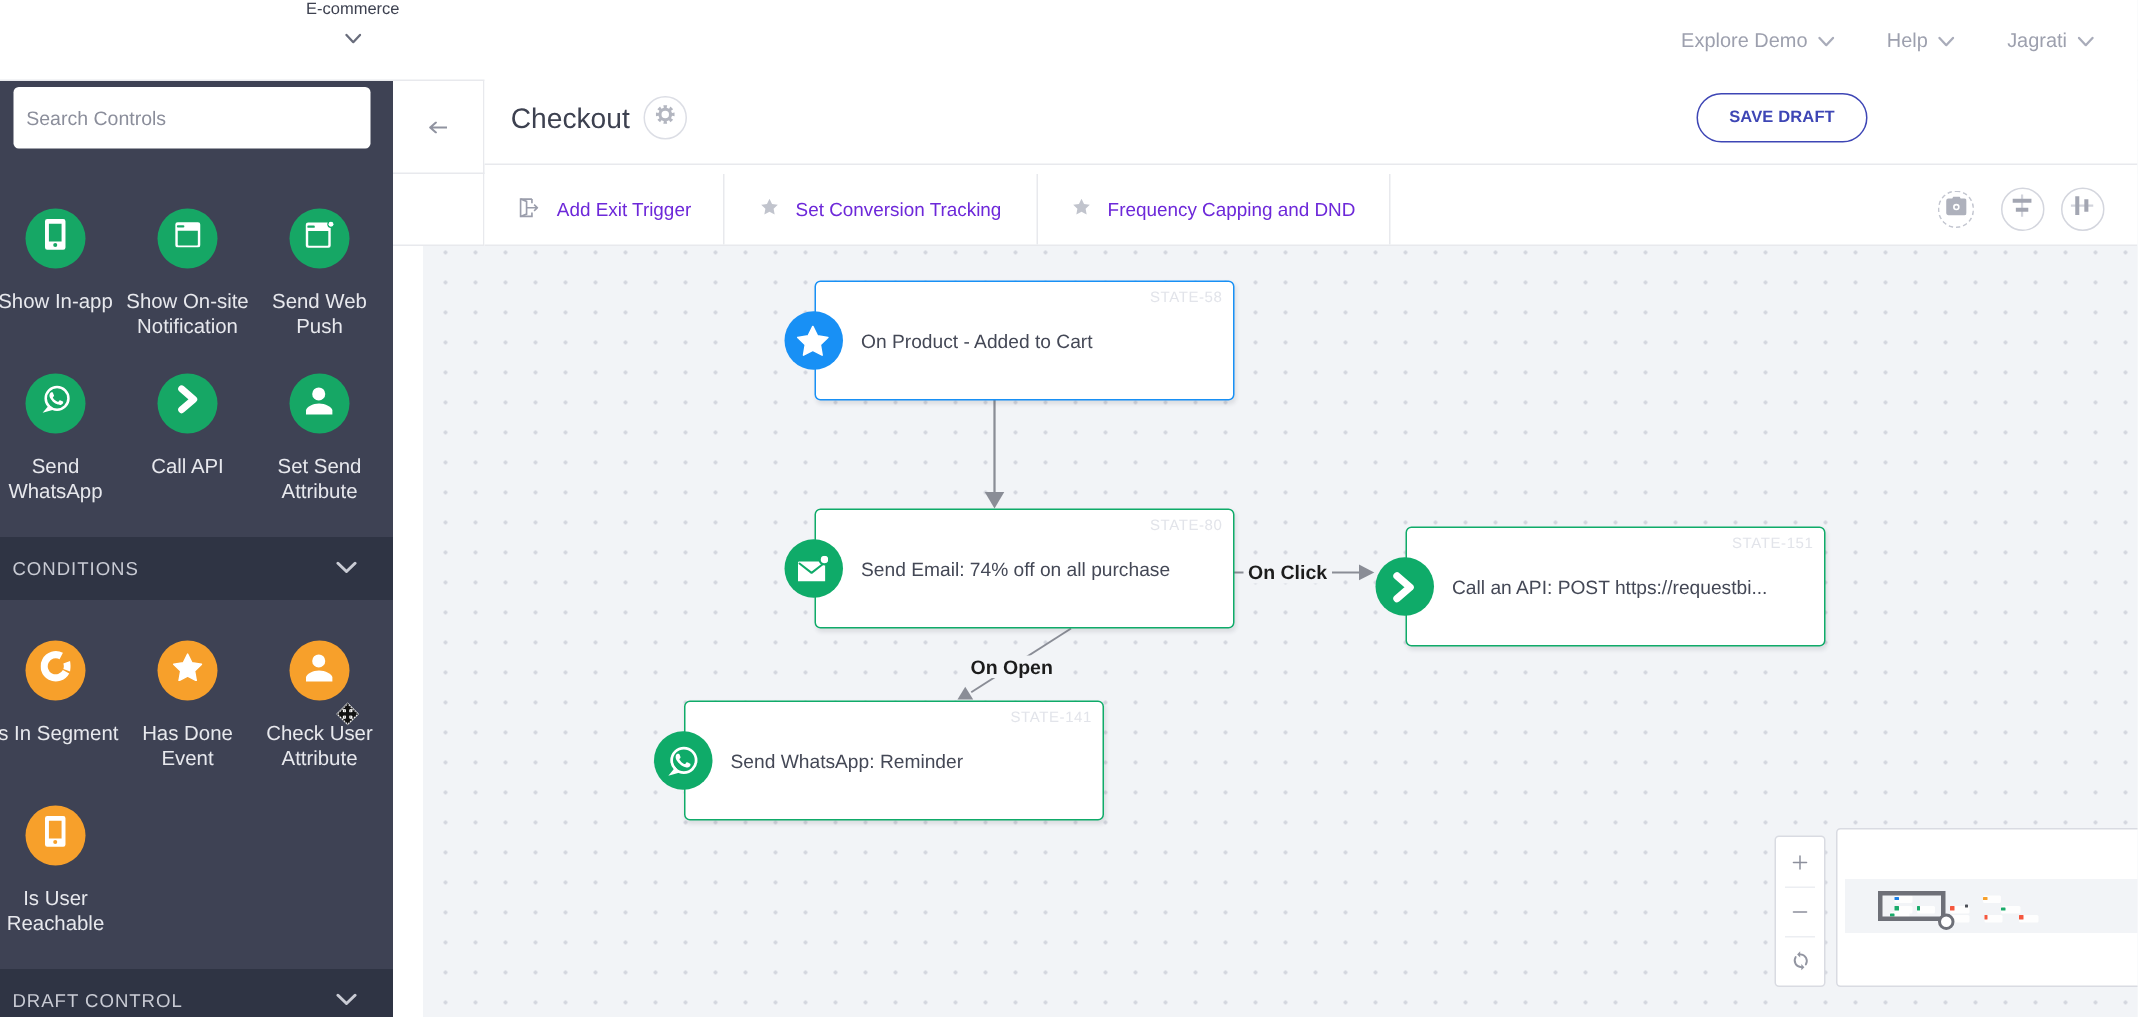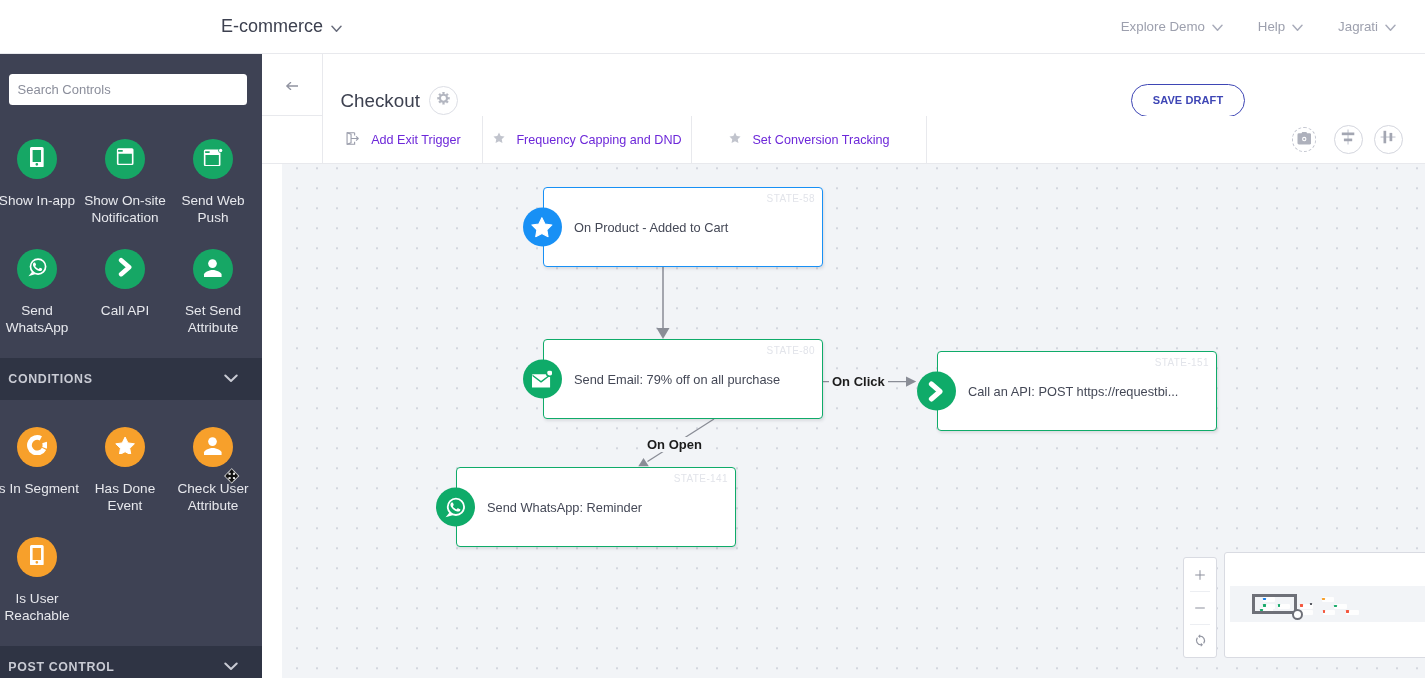--- a/index.html
+++ b/index.html
@@ -13,34 +13,34 @@
   .app { position:relative; width:1425px; height:678px; overflow:hidden; }
 
   
   .topbar {
     position:absolute; left:0; top:0; width:1425px; height:54px;
     background:#fff; border-bottom:1px solid #e8e9ed;
     display:flex; align-items:center;
   }
   .logo { position:absolute; left:0px; top:4px; width:140px; height:42px; }
   .ws-select {
-    position:absolute; left:221px; top:0; height:53px;
+    position:absolute; left:204px; top:0; height:53px;
     display:flex; align-items:center; gap:8.1px;
-    font-size:18px; color:#3d4150; font-weight:400;
+    font-size:11px; color:#3d4150; font-weight:400;flex-direction:column;
   }
   .topbar-right { position:absolute; right:28.8px; top:0; height:53px; display:flex; align-items:center; gap:34.7px; }
   .tb-item { display:flex; align-items:center; gap:7.2px; font-size:13.3px; color:#9da0ae; }
   .chev { display:block; }
 
   
   .sidebar {
     position:absolute; left:0; top:54px; width:262px; height:624px;
     background:#3e4254; overflow:hidden;
   }
-  .search-wrap { position:absolute; left:9px; top:20px; width:238px; height:31px; }
+  .search-wrap { position:absolute; left:9px; top:4px; width:238px; height:41px; }
   .search-input {
     width:100%; height:100%; border:none; border-radius:3.5px;
     background:#fff; padding:0 8.5px; font-size:13px; color:#3d4150;
     font-family:"Liberation Sans", sans-serif; outline:none;
   }
   .search-input::placeholder { color:#8b8e9b; }
 
   .ctrl { position:absolute; width:88px; cursor:pointer; }
   .ctrl-circle {
     position:absolute; left:24px; width:40px; height:40px; border-radius:50%;
@@ -48,35 +48,35 @@
   }
   .ctrl-label {
     position:absolute; left:-40px; width:168px;
     font-size:13.6px; line-height:17.3px; color:#e7e8ed;
     text-align:center;
   }
   .sec-head {
     position:absolute; left:0; width:262px; height:42px; background:#2f3444;
     display:flex; align-items:center; justify-content:space-between;
     padding:0 24px 0 8.3px;
-    font-size:12.4px; letter-spacing:0.65px; color:#c9cbd4; font-weight:700;
+    font-size:12.4px; letter-spacing:0.65px; color:#c9cbd4; font-weight:400;
   }
 
   
   .back-col {
     position:absolute; left:262px; top:54px; width:61px; height:62px;
     background:#fff; border-bottom:1px solid #e8e9ed; border-right:1px solid #e8e9ed;
     display:flex; align-items:center; justify-content:center;
   }
   .back-col2 {
     position:absolute; left:262px; top:116px; width:61px; height:48px;
     background:#fff; border-bottom:1px solid #e8e9ed; border-right:1px solid #e8e9ed;
   }
   .jheader {
-    position:absolute; left:323px; top:70px; width:1102px; height:62px;
+    position:absolute; left:323px; top:48px; width:1102px; height:62px;
     background:#fff; border-bottom:1px solid #e8e9ed;
     display:flex; align-items:center;
   }
   .jtitle { margin-left:17.5px; font-size:18.8px; color:#3d4150; font-weight:400; }
   .gear-btn {
     margin-left:9px; width:29px; height:29px; border-radius:50%;
     border:1px solid #dcdee5; display:flex; align-items:center; justify-content:center;
     cursor:pointer; background:#fff;
   }
   .hdr-actions { position:absolute; left:808px; top:13.7px; display:flex; align-items:center; gap:13.4px; }
@@ -336,21 +336,21 @@
         <path d="M1.5 0 h10.6 a1.5 1.5 0 0 1 1.5 1.5 v17.4 a1.5 1.5 0 0 1 -1.5 1.5 h-10.6 a1.5 1.5 0 0 1 -1.5 -1.5 v-17.4 a1.5 1.5 0 0 1 1.5 -1.5 z
                  M2.6 3.1 h8.4 v11.9 h-8.4 z
                  M6.8 15.9 a1.35 1.35 0 0 1 0 2.7 a1.35 1.35 0 0 1 0 -2.7 z" fill="#fff" fill-rule="evenodd"></path>
               </svg></span>
       </div>
 
       <div class="ctrl-label" style="top:52.5px">Is User</div>
           <div class="ctrl-label" style="top:69.8px">Reachable</div>
     </div>
         <div class="sec-head" style="top:592px">
-   <span>POST CONTROL</span>
+   <span>DRAFT CONTROL</span>
    <span><svg width="14" height="9" viewBox="0 0 14 9">
               <path d="M1.3 1.5 L7 7 L12.7 1.5" fill="none" stroke="#c9cbd4" stroke-width="2" stroke-linecap="round" stroke-linejoin="round"></path>
             </svg></span>
  </div>
       </div>
   </div>
 
   <div class="back-col">
     <span>
       <svg width="12.5" height="8" viewBox="0 0 12.5 8">
@@ -384,29 +384,29 @@
         </svg>
       </span>
       <span>Add Exit Trigger</span>
     </div>
     <div class="tbtn">
       <span>
         <svg width="14" height="14" viewBox="0 0 24 24" fill="#c1c4cd">
             <path d="M12 2.5 14.9 8.6 21.5 9.5 16.7 14.1 17.9 20.6 12 17.5 6.1 20.6 7.3 14.1 2.5 9.5 9.1 8.6z"></path>
           </svg>
       </span>
-      <span>Frequency Capping and DND</span>
+      <span>Set Conversion Tracking</span>
     </div>
     <div class="tbtn">
       <span>
         <svg width="14" height="14" viewBox="0 0 24 24" fill="#c1c4cd">
             <path d="M12 2.5 14.9 8.6 21.5 9.5 16.7 14.1 17.9 20.6 12 17.5 6.1 20.6 7.3 14.1 2.5 9.5 9.1 8.6z"></path>
           </svg>
       </span>
-      <span>Set Conversion Tracking</span>
+      <span>Frequency Capping and DND</span>
     </div>
     <div class="tb-spacer"></div>
     <div class="tb-icons">
       <span class="circ-btn dashed">
         <span>
           <svg width="14.6" height="12.6" viewBox="0 0 24 20.7" fill="#aeb1bc">
             <path d="M8.6 0 7.4 2.2H3.2A2.4 2.4 0 0 0 0.8 4.6v13.5c0 1.35 1.05 2.4 2.4 2.4h17.6a2.4 2.4 0 0 0 2.4-2.4V4.6a2.4 2.4 0 0 0-2.4-2.4h-4.2L15.4 0z"></path>
             <circle cx="11.9" cy="11.6" r="3.6" fill="#fff"></circle>
             <circle cx="11.9" cy="11.6" r="1.85" fill="#aeb1bc"></circle>
           </svg>
@@ -455,21 +455,21 @@
         <div class="node" style="left:261px;top:175px;border:1.6px solid #0fab69">
       <span class="node-id">STATE-80</span>
       <span class="node-icon" style="background:#0fab69">
             <svg width="20.196" height="17.996" viewBox="0 0 20.2 18">
         <rect x="0" y="3.8" width="18.1" height="14.2" rx="0.9" fill="#fff"></rect>
         <path d="M1.0 5.2 L9.05 11.4 L17.1 5.2" fill="none" stroke="#0fab69" stroke-width="1.35" stroke-linecap="round" stroke-linejoin="round"></path>
         <circle cx="17.7" cy="2.5" r="4.0" fill="#0fab69"></circle>
         <circle cx="17.7" cy="2.5" r="2.5" fill="#fff"></circle>
             </svg>
           </span>
-      <span class="node-label">Send Email: 79% off on all purchase</span>
+      <span class="node-label">Send Email: 74% off on all purchase</span>
     </div>
         <div class="node" style="left:655px;top:187px;border:1.6px solid #0fab69">
       <span class="node-id">STATE-151</span>
       <span class="node-icon" style="background:#0fab69">
             <svg width="15.399999999999999" height="22" viewBox="-0.6 -0.6 15.1 21.3" fill="none" stroke="#fff" stroke-width="4.9" stroke-linecap="round" stroke-linejoin="round">
         <path d="M2.7 2.7 L11.2 10.05 L2.7 17.4"></path>
             </svg>
           </span>
       <span class="node-label">Call an API: POST https://requestbi...</span>
     </div>

